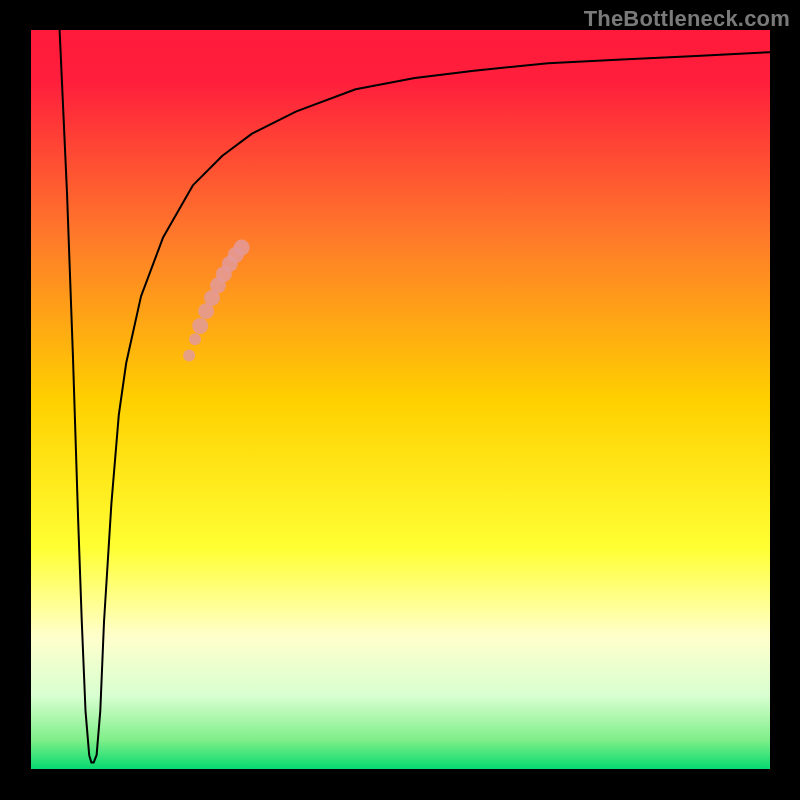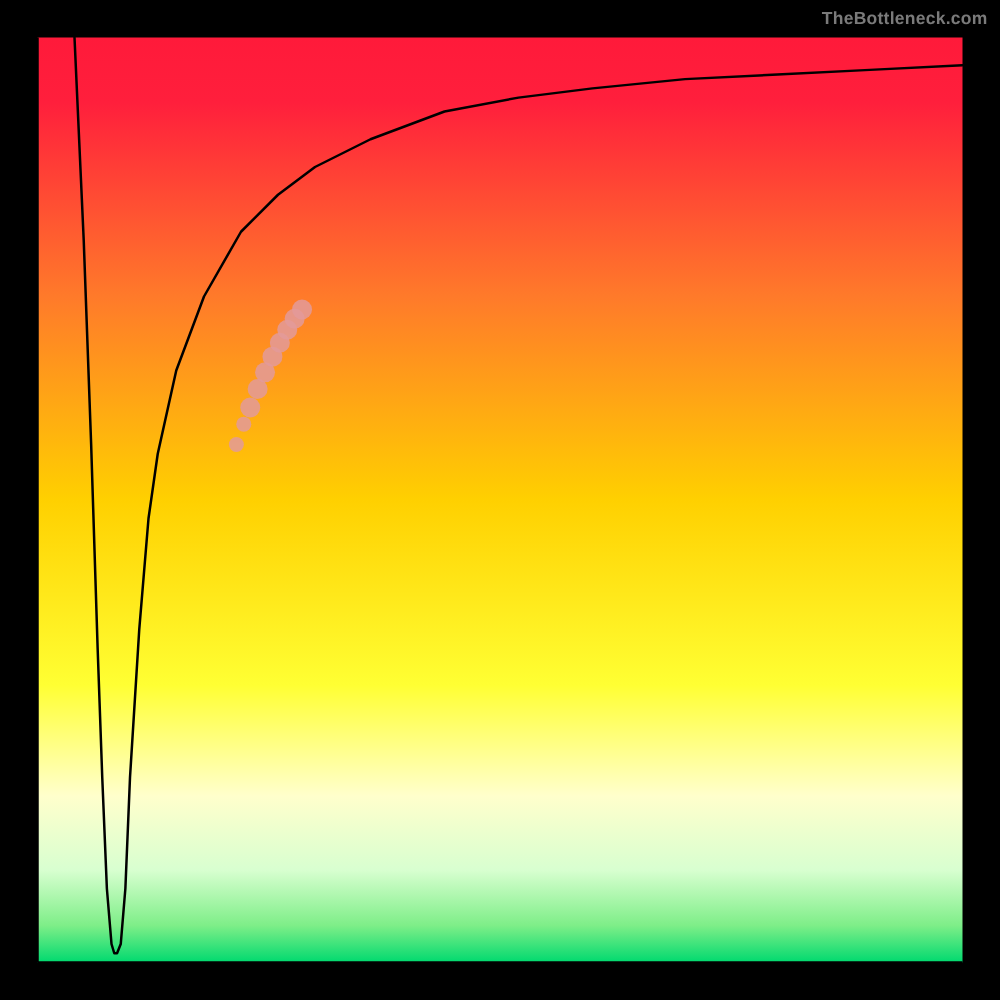--- a/index.html
+++ b/index.html
@@ -14,21 +14,21 @@
   .chart-container {
     position: relative;
     width: 800px;
     height: 800px;
   }
   .watermark {
     position: absolute;
     top: 6px;
     right: 10px;
     color: #7a7a7a;
-    font-size: 14px;
+    font-size: 22px;
     font-weight: 600;
     letter-spacing: 0.2px;
     z-index: 10;
   }
   svg {
     display: block;
   }
 </style>
 </head>
 <body>

